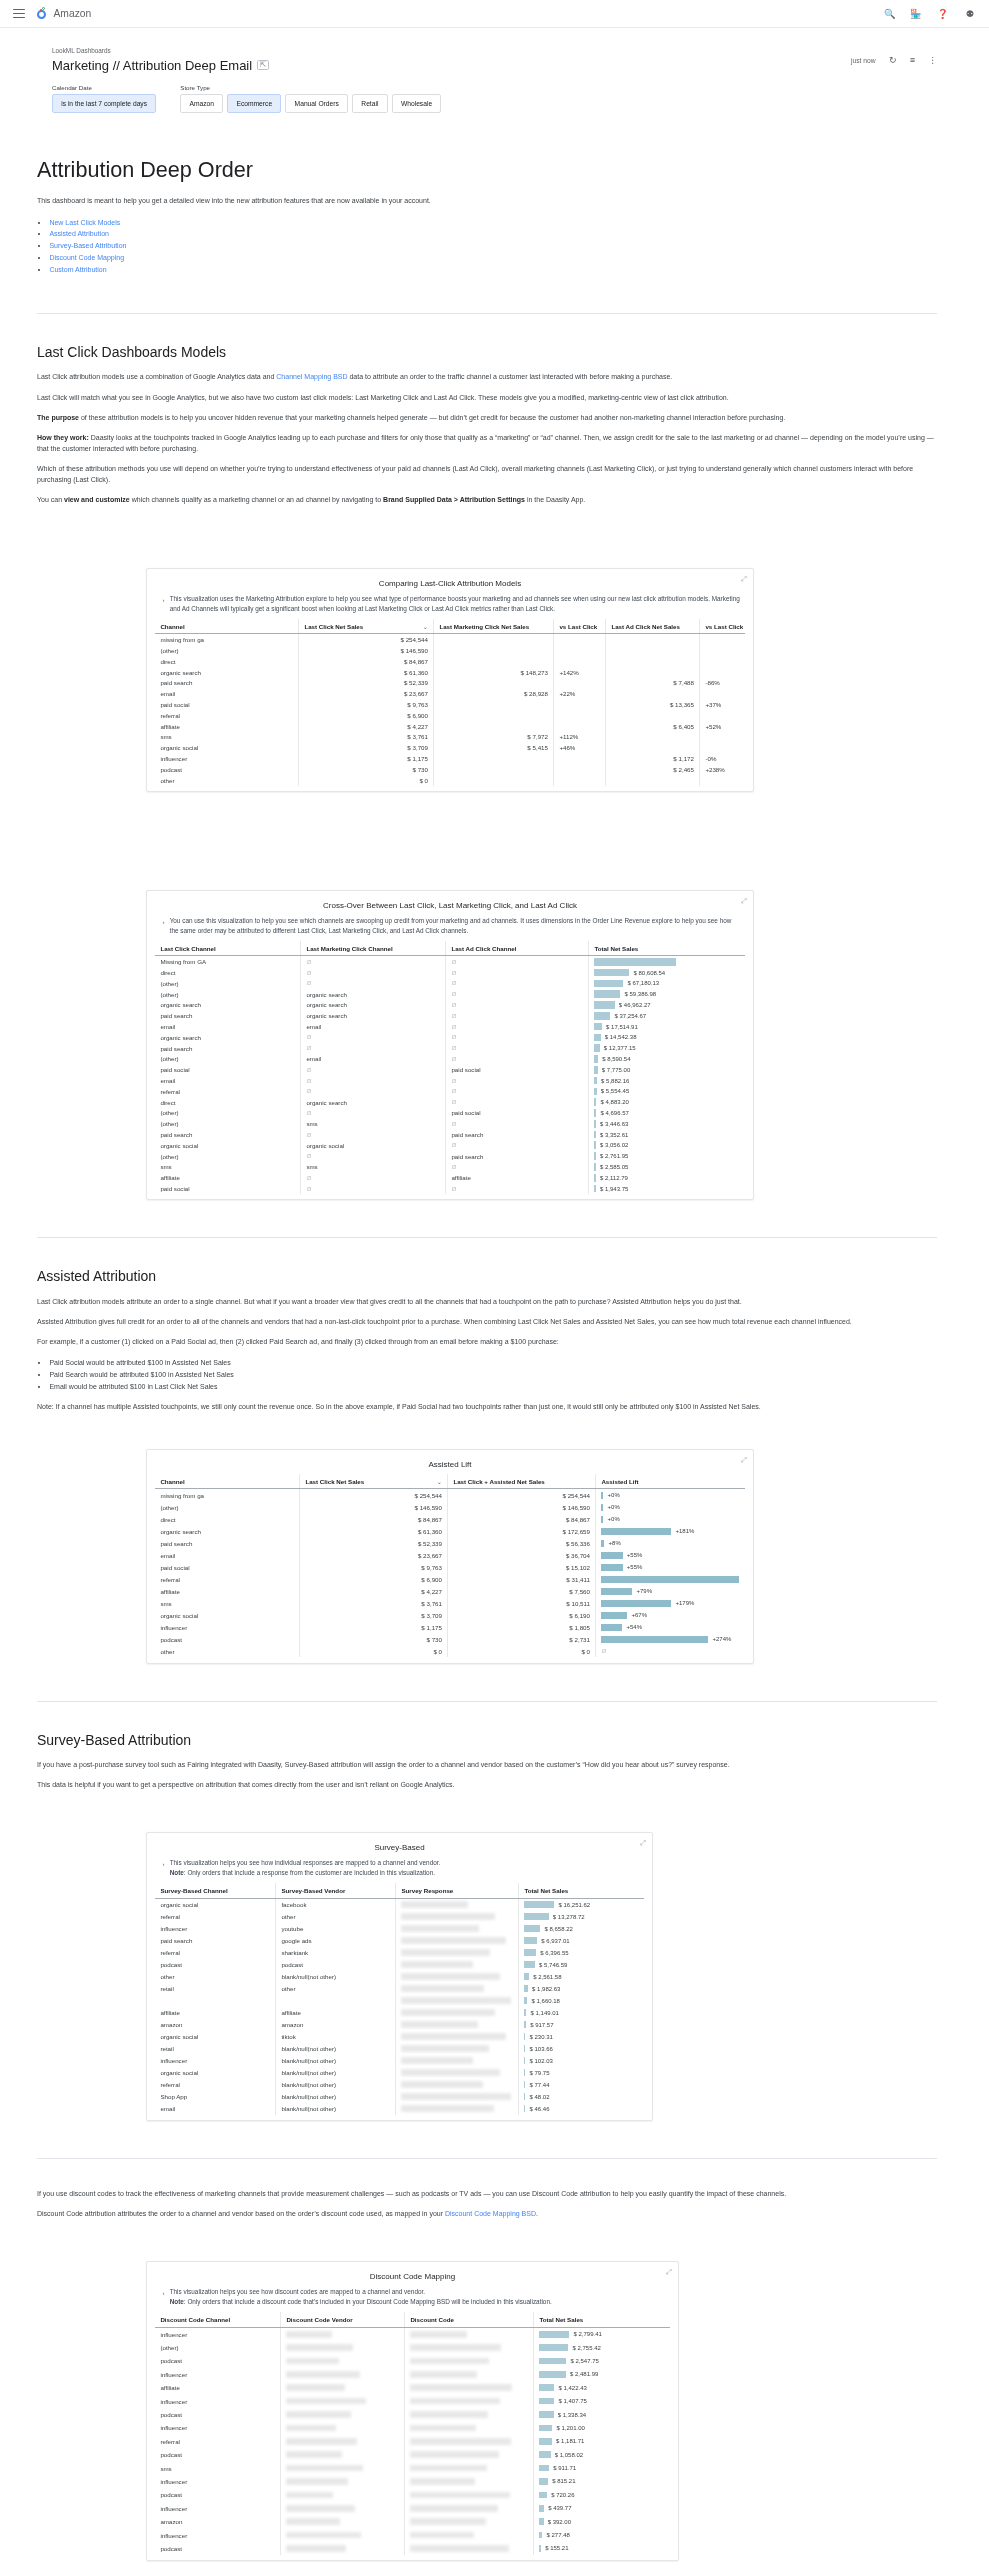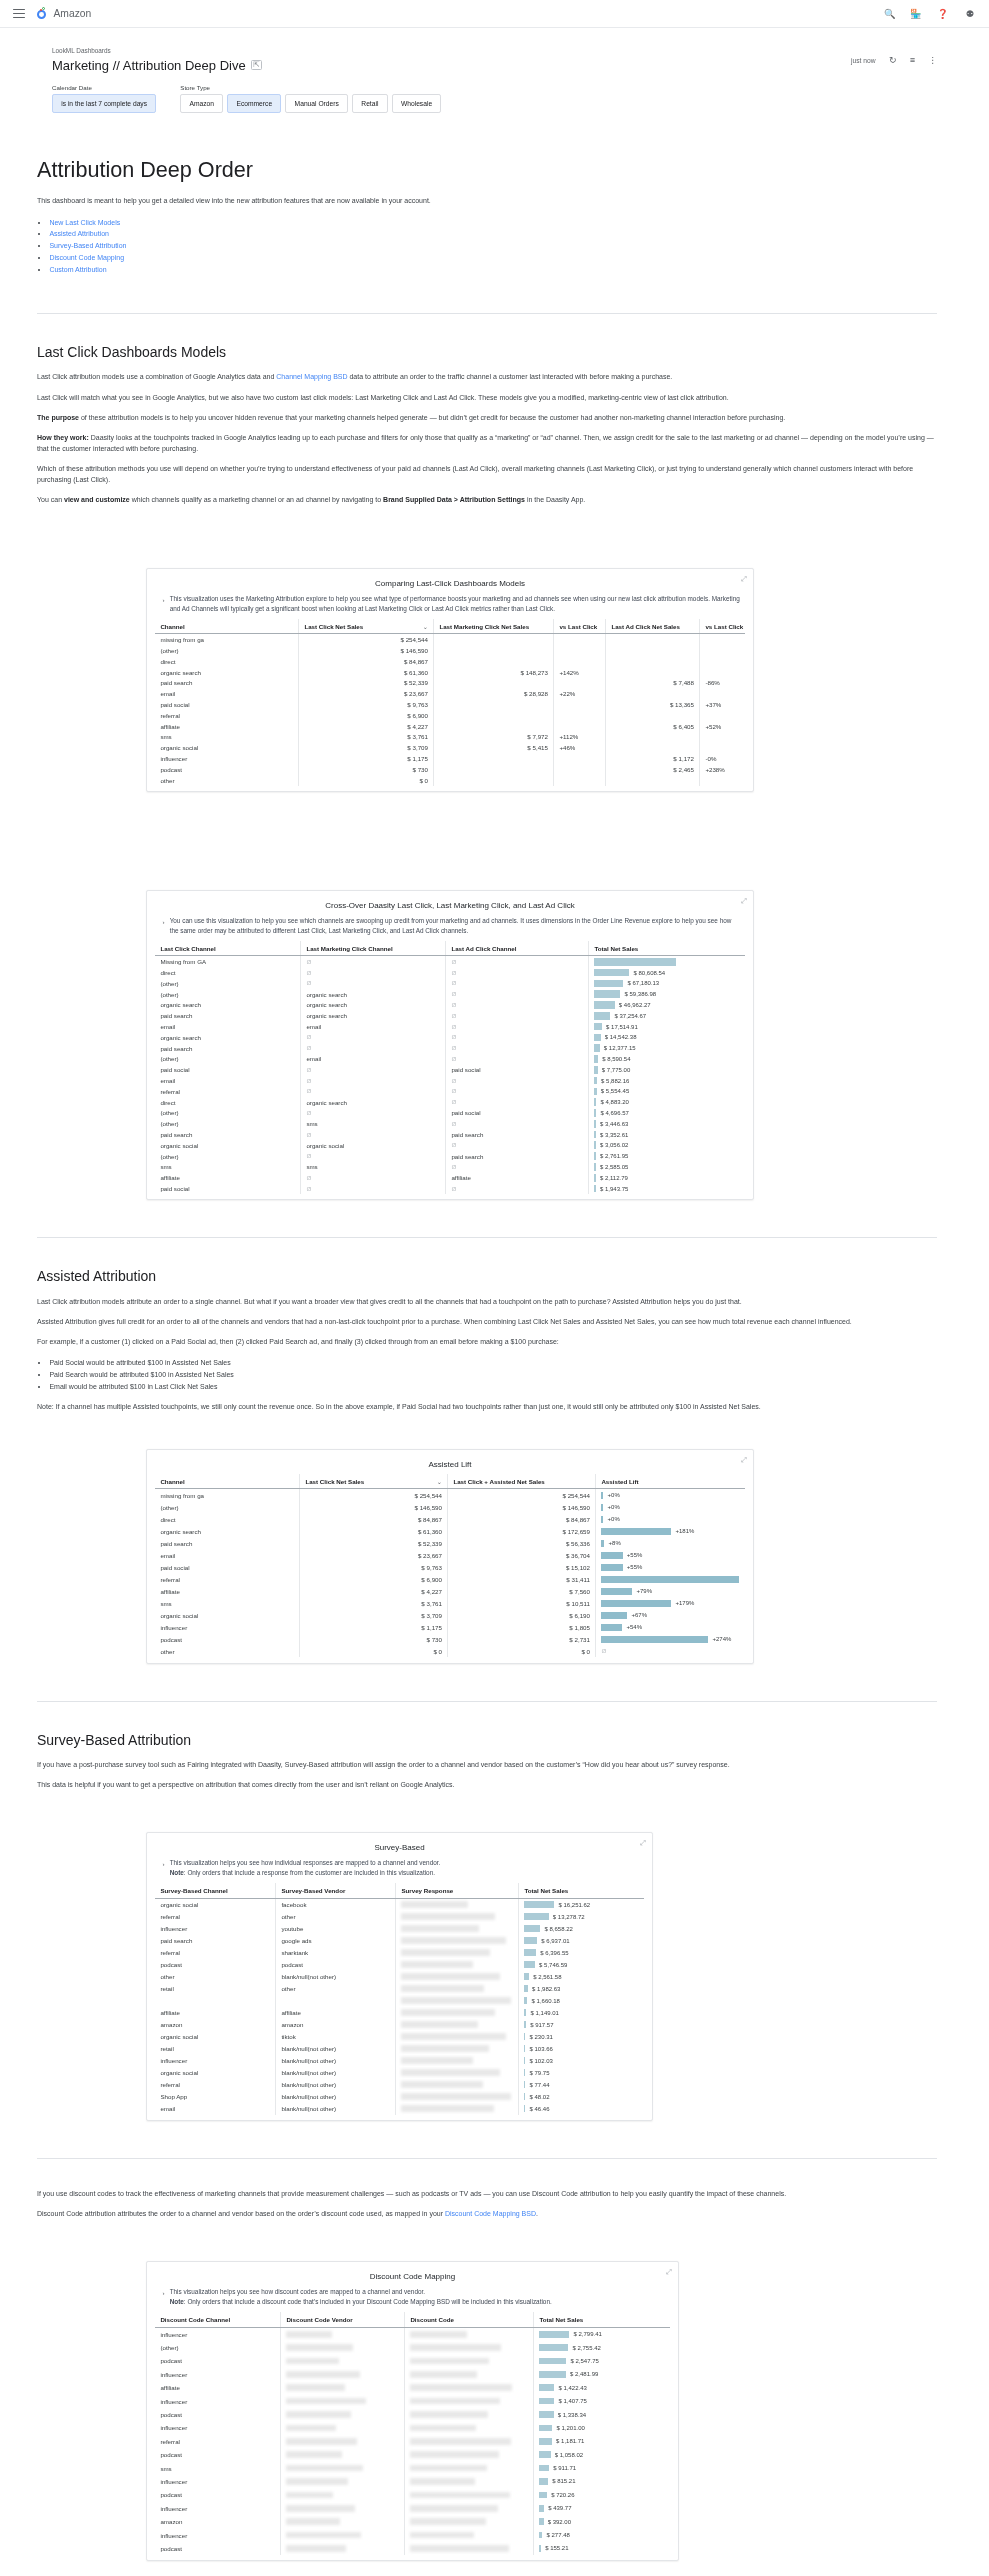--- a/index.html
+++ b/index.html
@@ -95,21 +95,21 @@
     <div class="tb-icon">🔍</div>
     <div class="tb-icon">🏪</div>
     <div class="tb-icon">❓</div>
     <div class="tb-icon">⚉</div>
   </div>
 </div>
 
 <div class="dash-header">
   <div class="breadcrumb">LookML Dashboards</div>
   <div class="dash-title-row">
-    <div class="dash-title">Marketing // Attribution Deep Dive</div>
+    <div class="dash-title">Marketing // Attribution Deep Email</div>
     <div class="title-icon">⇱</div>
   </div>
   <div class="dash-controls">
     <span>just now</span>
     <span class="ctl">↻</span>
     <span class="ctl">≡</span>
     <span class="ctl">⋮</span>
   </div>
   <div class="filters">
     <div>
@@ -149,21 +149,21 @@
         <div class="para">Last Click attribution models use a combination of Google Analytics data and <a class="lnk" href="#">Channel Mapping BSD</a> data to attribute an order to the traffic channel a customer last interacted with before making a purchase.</div>
         <div class="para">Last Click will match what you see in Google Analytics, but we also have two custom last click models: Last Marketing Click and Last Ad Click. These models give you a modified, marketing-centric view of last click attribution.</div>
         <div class="para"><b>The purpose</b> of these attribution models is to help you uncover hidden revenue that your marketing channels helped generate — but didn’t get credit for because the customer had another non-marketing channel interaction before purchasing.</div>
         <div class="para"><b>How they work:</b> Daasity looks at the touchpoints tracked in Google Analytics leading up to each purchase and filters for only those that qualify as a “marketing” or “ad” channel. Then, we assign credit for the sale to the last marketing or ad channel — depending on the model you’re using — that the customer interacted with before purchasing.</div>
         <div class="para">Which of these attribution methods you use will depend on whether you’re trying to understand effectiveness of your paid ad channels (Last Ad Click), overall marketing channels (Last Marketing Click), or just trying to understand generally which channel customers interact with before purchasing (Last Click).</div>
         <div class="para">You can <b>view and customize</b> which channels qualify as a marketing channel or an ad channel by navigating to <b>Brand Supplied Data &gt; Attribution Settings</b> in the Daasity App.</div>
       </div>
 
     <div class="card" id="tile-comparing" style="width:608px;margin-top:62px;">
       <div class="card-expand">⤢</div>
-      <div class="card-title">Comparing Last-Click Dashboards Models</div>
+      <div class="card-title">Comparing Last-Click Attribution Models</div>
       <div class="card-note">
           <span class="note-chev">›</span>
           <span>This visualization uses the Marketing Attribution explore to help you see what type of performance boosts your marketing and ad channels see when using our new last click attribution models. Marketing and Ad Channels will typically get a significant boost when looking at Last Marketing Click or Last Ad Click metrics rather than Last Click.</span>
         </div>
       <div class="tbl" id="tbl-comparing">
           <div class="thead g-compare">
             <div class="hcell">Channel</div>
             <div class="hcell sepl">Last Click Net Sales<span class="caret">⌄</span></div>
             <div class="hcell sepl">Last Marketing Click Net Sales</div>
             <div class="hcell sepl">vs Last Click</div>
@@ -280,21 +280,21 @@
             <div class="tcell num sepl"></div>
             <div class="tcell sepl"></div>
             <div class="tcell num sepl"></div>
             <div class="tcell sepl"></div>
           </div>
         </div>
     </div>
 
     <div class="card" id="tile-crossover" style="width:608px;margin-top:98px;">
       <div class="card-expand">⤢</div>
-      <div class="card-title">Cross-Over Daasity Last Click, Last Marketing Click, and Last Ad Click</div>
+      <div class="card-title">Cross-Over Between Last Click, Last Marketing Click, and Last Ad Click</div>
       <div class="card-note">
           <span class="note-chev">›</span>
           <span>You can use this visualization to help you see which channels are swooping up credit from your marketing and ad channels. It uses dimensions in the Order Line Revenue explore to help you see how the same order may be attributed to different Last Click, Last Marketing Click, and Last Ad Click channels.</span>
         </div>
       <div class="tbl" id="tbl-crossover">
           <div class="thead g-cross">
             <div class="hcell">Last Click Channel</div>
             <div class="hcell sepl">Last Marketing Click Channel</div>
             <div class="hcell sepl">Last Ad Click Channel</div>
             <div class="hcell sepl">Total Net Sales</div>

